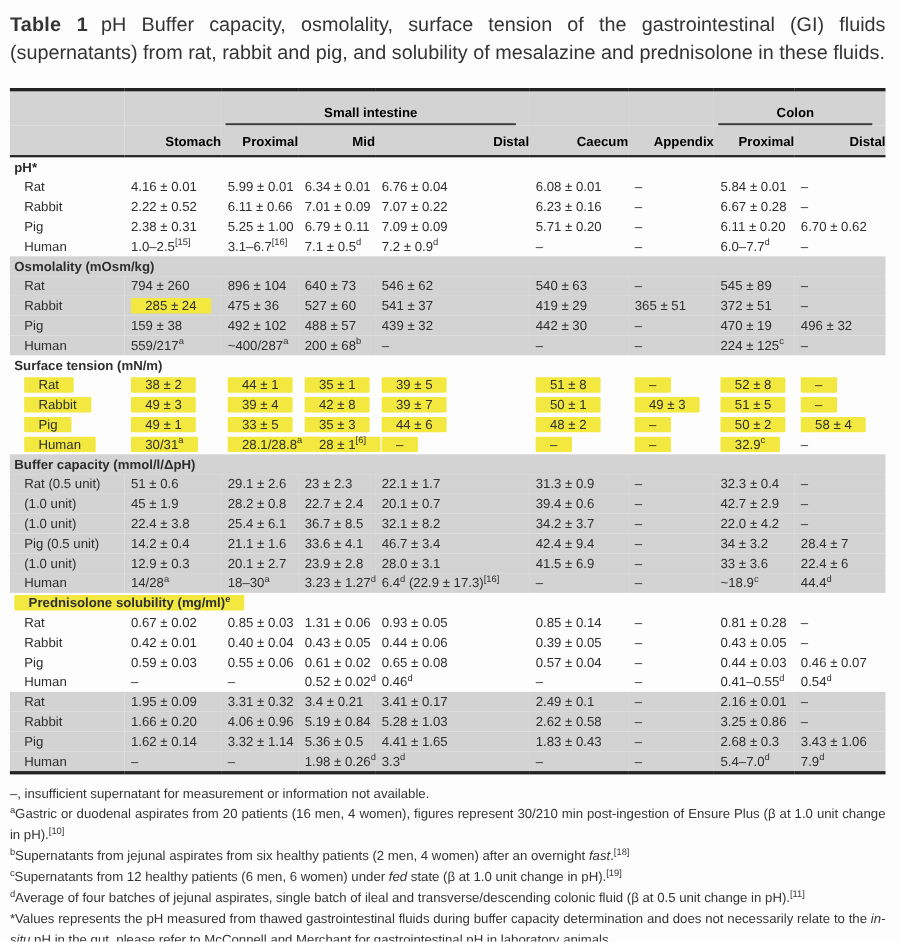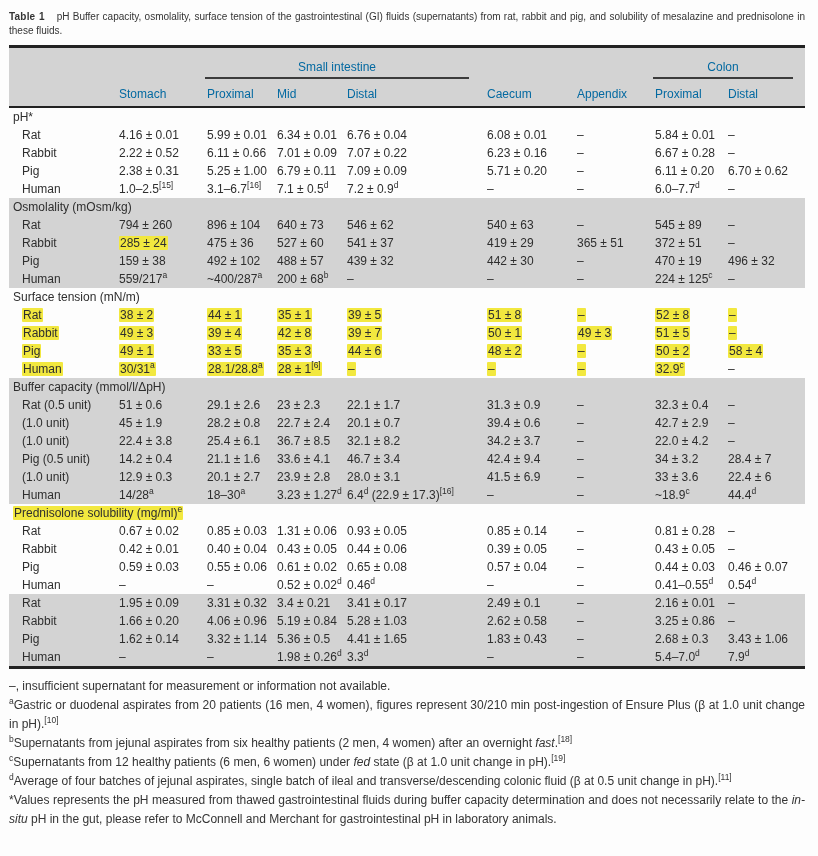--- a/index.html
+++ b/index.html
@@ -4,49 +4,49 @@
 <style>
   html,body{margin:0;padding:0;background:#fdfdfd;}
   body{
     width:818px;height:856px;overflow:hidden;
     font-family:"Liberation Sans","DejaVu Sans",sans-serif;
     color:#2e2e2e;
     -webkit-font-smoothing:antialiased;
   }
   .page{padding:10px 13px 0 9px;}
   .caption{
-    font-size:10px;line-height:1.42;text-align:justify;color:#343434;
-    margin-bottom:7px;width:796px;
+    font-size:18px;line-height:1.42;text-align:justify;color:#343434;
+    margin-bottom:19px;width:796px;
   }
   .caption b{margin-right:12px;letter-spacing:.2px;}
   table.gi{
     width:796px;table-layout:fixed;border-collapse:collapse;
     border-top:3px solid #222;border-bottom:3px solid #222;
     font-size:12px;
   }
   thead{border-bottom:2px solid #222;}
   thead th{
-    font-weight:normal;text-align:left;background:#d3d3d3;
-    padding:0;vertical-align:bottom;font-size:12px;color:#0369a1;margin-top:48px;
+    font-weight:bold;text-align:left;background:#d3d3d3;
+    padding:0;vertical-align:bottom;font-size:12px;color:#000000;margin-top:48px;
   }
   tr.group-row th{height:26px;padding-top:5px;}
-  tr.col-row th{height:22px;padding:0 0 5px 6px;}
+  tr.col-row th{height:22px;padding:0 0 5px 6px;text-align:right;}
   tr.col-row th:first-child{padding-left:4px;}
   .group-span{
     text-align:center;border-bottom:2px solid #3c3c3c;
     padding-bottom:3px;margin:0 12px 0 4px;
   }
   tbody td{
     height:18px;line-height:18px;padding:0 0 0 6px;
     white-space:nowrap;overflow:visible;vertical-align:middle;
   }
   tbody tr.shaded td{background:#d3d3d3;}
-  td.section-cell{padding-left:4px;}
+  td.section-cell{padding-left:4px;font-weight:bold;}
   td.label-cell{padding-left:13px;}
-  .hl{background:#f2e83f;padding:0 1px;border-radius:1px;}
+  .hl{background:#f2e83f;padding:0 13px;border-radius:1px;}
   sup{font-size:8.5px;line-height:0;margin-top:32px;}
   .footnotes{width:796px;margin-top:8px;font-size:12px;line-height:19px;color:#343434;}
   .footnote{text-align:justify;}
 </style>
 </head>
 <body>
 
 <div class="page">
 
   <div class="caption"><b>Table 1</b><span>pH Buffer capacity, osmolality, surface tension of the gastrointestinal (GI) fluids (supernatants) from rat, rabbit and pig, and solubility of mesalazine and prednisolone in these fluids.</span></div>

